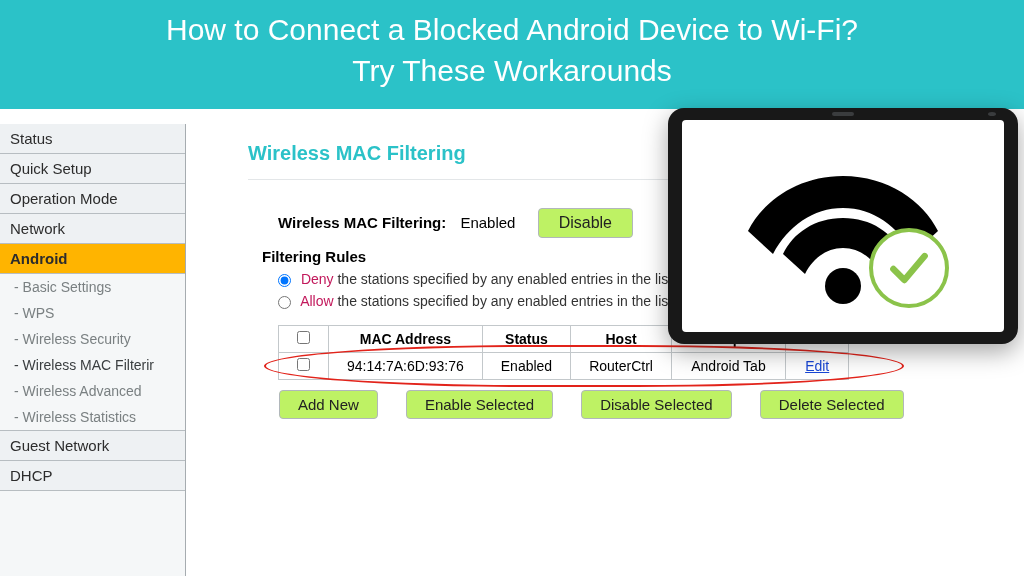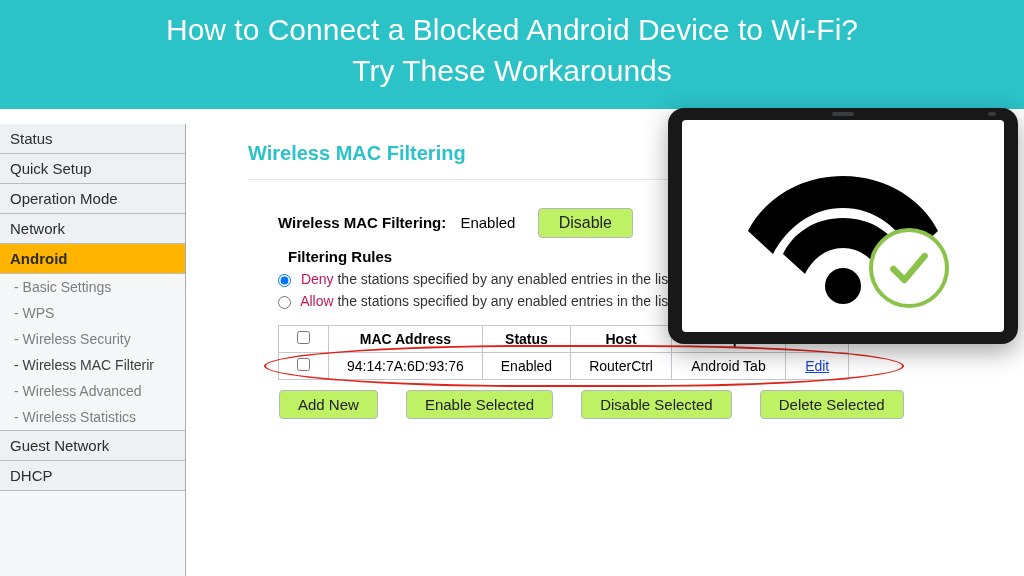--- a/index.html
+++ b/index.html
@@ -88,21 +88,21 @@
     display: inline-block;
     background: #bef264;
     border: 1px solid #b1b7bb;
     border-radius: 4px;
     padding: 5px 20px;
     font-size: 16px;
     cursor: pointer;
     color: #222;
   }
 
-  .rules-head { font-weight: 700; margin: 8px 0 6px 40px; font-size: 15px; }
+  .rules-head { font-weight: 700; margin: 8px 0 6px 14px; font-size: 15px; }
   .rule-line { margin: 0 0 6px 30px; font-size: 14px; color: #333; }
   .rule-line input[type=radio] { margin-right: 6px; vertical-align: middle; }
   .rule-line .keyword { color: #c2185b; }
   .rule-line .rest { color: #333; }
 
   .table-wrap { margin: 16px 0 10px 30px; position: relative; }
   table.mac {
     border-collapse: collapse;
     font-size: 14px;
   }

